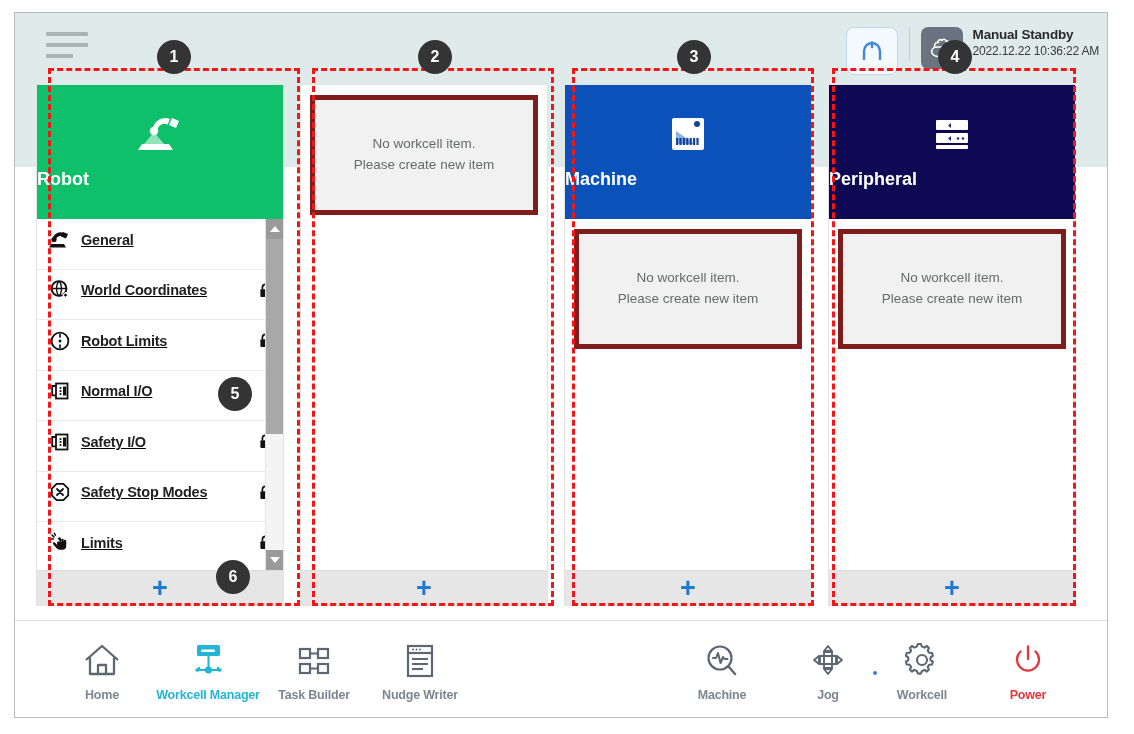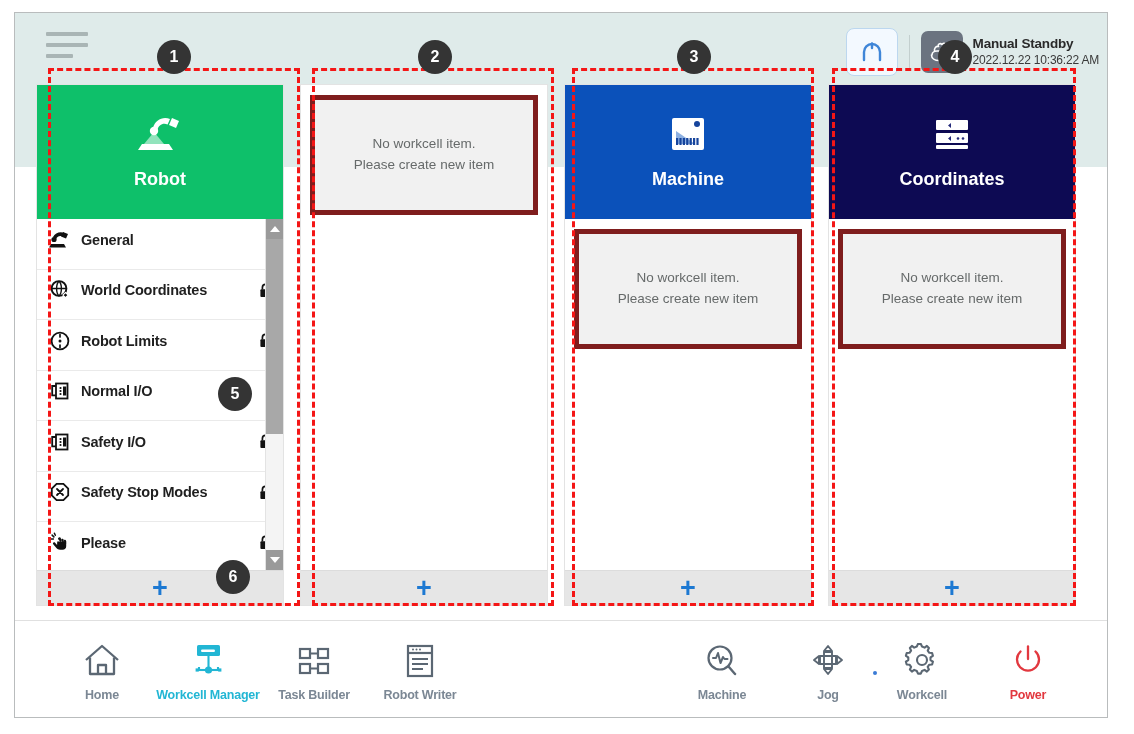--- a/index.html
+++ b/index.html
@@ -9,52 +9,52 @@
        border:1px solid #b9bcbd;background:#ffffff;box-sizing:border-box;overflow:hidden;}
 
   
   .header-band{position:absolute;left:0;top:0;width:100%;height:154px;background:#dfebea;}
   .hamburger{position:absolute;left:31px;top:19px;width:44px;height:36px;cursor:pointer;}
   .hamburger i{display:block;background:#a9b5b5;border-radius:1px;height:4px;margin-bottom:7px;}
   .hamburger i.l1{width:42px;}
   .hamburger i.l2{width:42px;}
   .hamburger i.l3{width:27px;}
 
-  .hdr-right{position:absolute;right:8px;top:14px;height:50px;display:flex;align-items:center;}
+  .hdr-right{position:absolute;right:8px;top:14px;height:50px;display:flex;}
   .reload-btn{width:50px;height:46px;border:1px solid #bcd7ef;border-radius:8px;background:#f3f9ff;
       display:flex;align-items:center;justify-content:center;cursor:pointer;}
   .hdr-div{width:1px;height:34px;background:#c3cfce;margin:0 11px;}
   .mode-icon{width:42px;height:42px;border-radius:7px;background:#6b7380;
       display:flex;align-items:center;justify-content:center;}
   .mode-text{margin-left:10px;line-height:1.25;}
   .mode-title{font-size:13.5px;font-weight:bold;color:#2a2a2a;letter-spacing:-.2px;}
   .mode-time{font-size:12px;color:#3a3a3a;letter-spacing:-.2px;}
 
   
   .cols{position:absolute;left:22px;top:72px;width:1050px;height:520px;display:flex;gap:18px;}
   .col{width:246px;display:flex;flex-direction:column;background:#ffffff;
        box-shadow:0 0 0 1px #e3e3e3;}
-  .col-head{height:134px;display:flex;flex-direction:column;align-items:center;
+  .col-head{height:134px;display:flex;flex-direction:column;
        justify-content:flex-start;padding-top:18px;box-sizing:border-box;}
   .col-head .ic{height:62px;display:flex;align-items:center;justify-content:center;}
   .col-head .nm{font-size:18px;font-weight:bold;color:#ffffff;margin-top:4px;}
   .col-body{flex:1;position:relative;overflow:hidden;background:#fff;}
   .col-foot{height:34px;background:#e6e6e6;display:flex;align-items:center;justify-content:center;
        cursor:pointer;border-top:1px solid #dcdcdc;}
   .plus{color:#1d79d2;font-size:27px;font-weight:bold;line-height:1;}
 
   
   .empty{margin:10px 9px 0 9px;height:110px;background:#f1f1f1;border:5px solid #7f1d1d;
       display:flex;flex-direction:column;align-items:center;justify-content:center;
       color:#666a6a;font-size:13.5px;line-height:1.55;}
 
   
   .menu{position:absolute;left:0;top:0;right:0;bottom:0;overflow:hidden;}
   .mrow{height:50.5px;display:flex;align-items:center;padding:0 10px 8px 8px;
-        border-bottom:1px solid #eaeaea;box-sizing:border-box;cursor:pointer;}
+        border-bottom:1px solid #eaeaea;box-sizing:border-box;cursor:pointer;text-decoration:underline;}
   .mrow .mi{width:30px;flex:0 0 30px;display:flex;align-items:center;justify-content:center;}
   .mrow .ml{font-size:14.5px;font-weight:bold;color:#1f1f1f;margin-left:6px;flex:1;letter-spacing:-.2px;}
   .mrow .lk{width:16px;flex:0 0 16px;display:flex;align-items:center;justify-content:center;}
 
   
   .sb{position:absolute;right:0;top:0;width:17px;bottom:0;background:#f4f4f4;border-left:1px solid #e3e3e3;}
   .sb-btn{height:20px;background:#9a9a9a;display:flex;align-items:center;justify-content:center;cursor:pointer;}
   .sb-btn.bot{position:absolute;bottom:0;left:0;right:0;}
   .sb-thumb{position:absolute;left:0;right:0;top:20px;height:195px;background:#a8a8a8;cursor:pointer;}
   .tri{width:0;height:0;border-left:5px solid transparent;border-right:5px solid transparent;}
@@ -243,21 +243,21 @@
                 <path d="M12 8.2 c0-1 .8-1.7 1.6-1.5 .8 .2 1.1 .9 1.1 1.7 v3"></path>
                 <path d="M14.7 9 c0-.9 .7-1.5 1.4-1.3 .7 .2 1 .8 1 1.5 v2.8"></path>
                 <path d="M8.2 9.6 l-.1 3.3 -2-2.2 c-.6-.7-1.6-.6-2 .1 -.35 .6-.1 1.2 .3 1.7 l3 3.6 c1 1.2 2.1 1.7 3.6 1.7 h2.6 c2.2 0 3.6-1.4 3.6-3.6 V9.2"></path>
                 <path d="M3.1 3.1 l1.8 1.8 M2 7 h2.4 M5 1.4 l.9 2.1"></path>
                   </g>
                 <g fill="none" stroke="#111" stroke-width="1.5" stroke-linecap="round">
                 <path d="M3.1 3.1 l1.8 1.8 M2 7 h2.4 M5.4 1.2 l.9 2.1"></path>
                   </g>
               </svg>
             </span>
-            <span class="ml">Please</span>
+            <span class="ml">Limits</span>
             <span class="lk">
               <svg width="13" height="15" viewBox="0 0 13 15">
                   <path d="M3.4 6.5 V4.4 a3.1 3.1 0 0 1 6.2 0 V6.5" fill="none" stroke="#111" stroke-width="1.7"></path>
                   <rect x="1.4" y="6.3" width="10.2" height="7.6" rx="1" fill="#111"></rect>
                 </svg>
             </span>
           </div>
 
         </div>
 
@@ -325,21 +325,21 @@
           <svg width="48" height="40" viewBox="0 0 48 40">
             <rect x="8" y="6" width="32" height="10" rx="1" fill="#ffffff"></rect>
             <rect x="8" y="19" width="32" height="10" rx="1" fill="#ffffff"></rect>
             <rect x="8" y="31" width="32" height="4" rx="1" fill="#ffffff"></rect>
             <path d="M11 11.5 h9 l3 -2.6 v5.2 l-3 -2.6" fill="#252a7a"></path>
             <path d="M11 24.5 h9 l3 -2.6 v5.2 l-3 -2.6" fill="#252a7a"></path>
             <circle cx="30" cy="24.5" r="1.3" fill="#252a7a"></circle>
             <circle cx="35" cy="24.5" r="1.3" fill="#252a7a"></circle>
           </svg>
         </div>
-        <div class="nm">Coordinates</div>
+        <div class="nm">Peripheral</div>
       </div>
       <div class="col-body">
         <div class="empty">
           <span>No workcell item.</span>
           <span>Please create new item</span>
         </div>
       </div>
       <div class="col-foot">
         <span class="plus">+</span>
       </div>
@@ -394,21 +394,21 @@
         <span class="ni">
           <svg width="34" height="36" viewBox="0 0 34 36">
             <rect x="5" y="3" width="24" height="30" fill="none" stroke="#5b6773" stroke-width="2.2"></rect>
             <path d="M5 10 H29" stroke="#5b6773" stroke-width="2.2"></path>
             <circle cx="10" cy="6.6" r="1" fill="#5b6773"></circle>
               <circle cx="13.5" cy="6.6" r="1" fill="#5b6773"></circle>
               <circle cx="17" cy="6.6" r="1" fill="#5b6773"></circle>
             <path d="M9 16 H25 M9 21 H25 M9 26 H20" stroke="#5b6773" stroke-width="2.1"></path>
           </svg>
         </span>
-        <span class="nl">Robot Writer</span>
+        <span class="nl">Nudge Writer</span>
       </div>
     </div>
 
     <div class="nav-right">
 
       <div class="nav-item">
         <span class="ni">
           <svg width="38" height="36" viewBox="0 0 38 36">
             <circle cx="17" cy="15" r="11.5" fill="none" stroke="#5b6773" stroke-width="2.2"></circle>
             <path d="M10 15 h3 l2 -5 2.5 10 2.5 -6 1.5 2 h3" fill="none" stroke="#5b6773" stroke-width="2" stroke-linejoin="round" stroke-linecap="round"></path>

